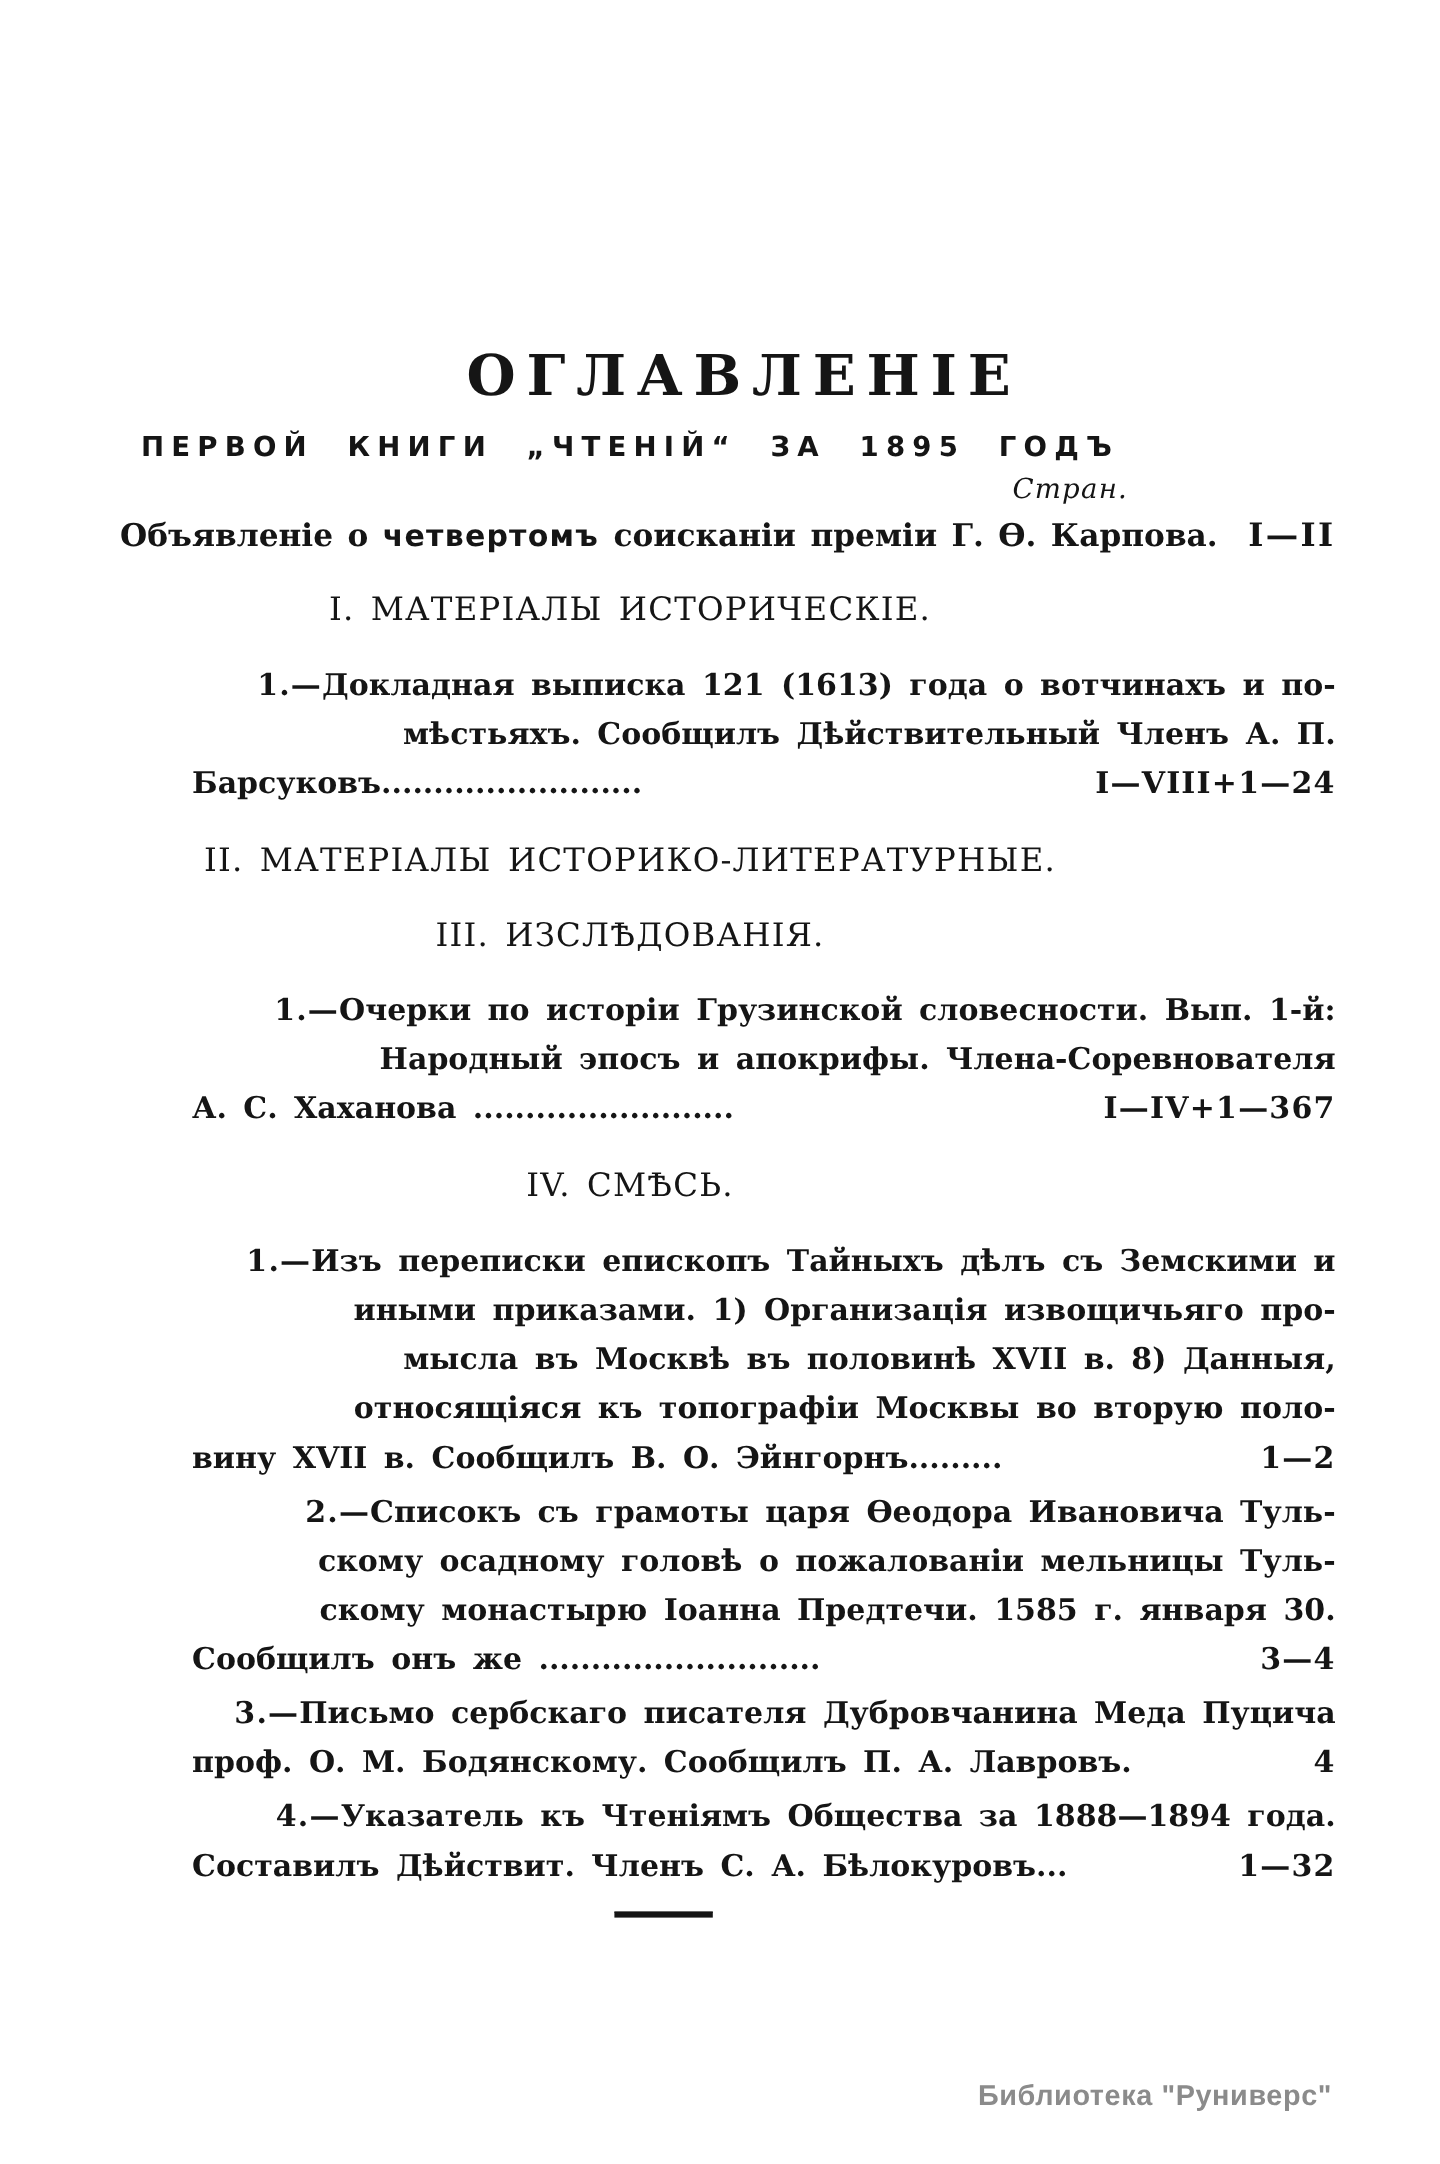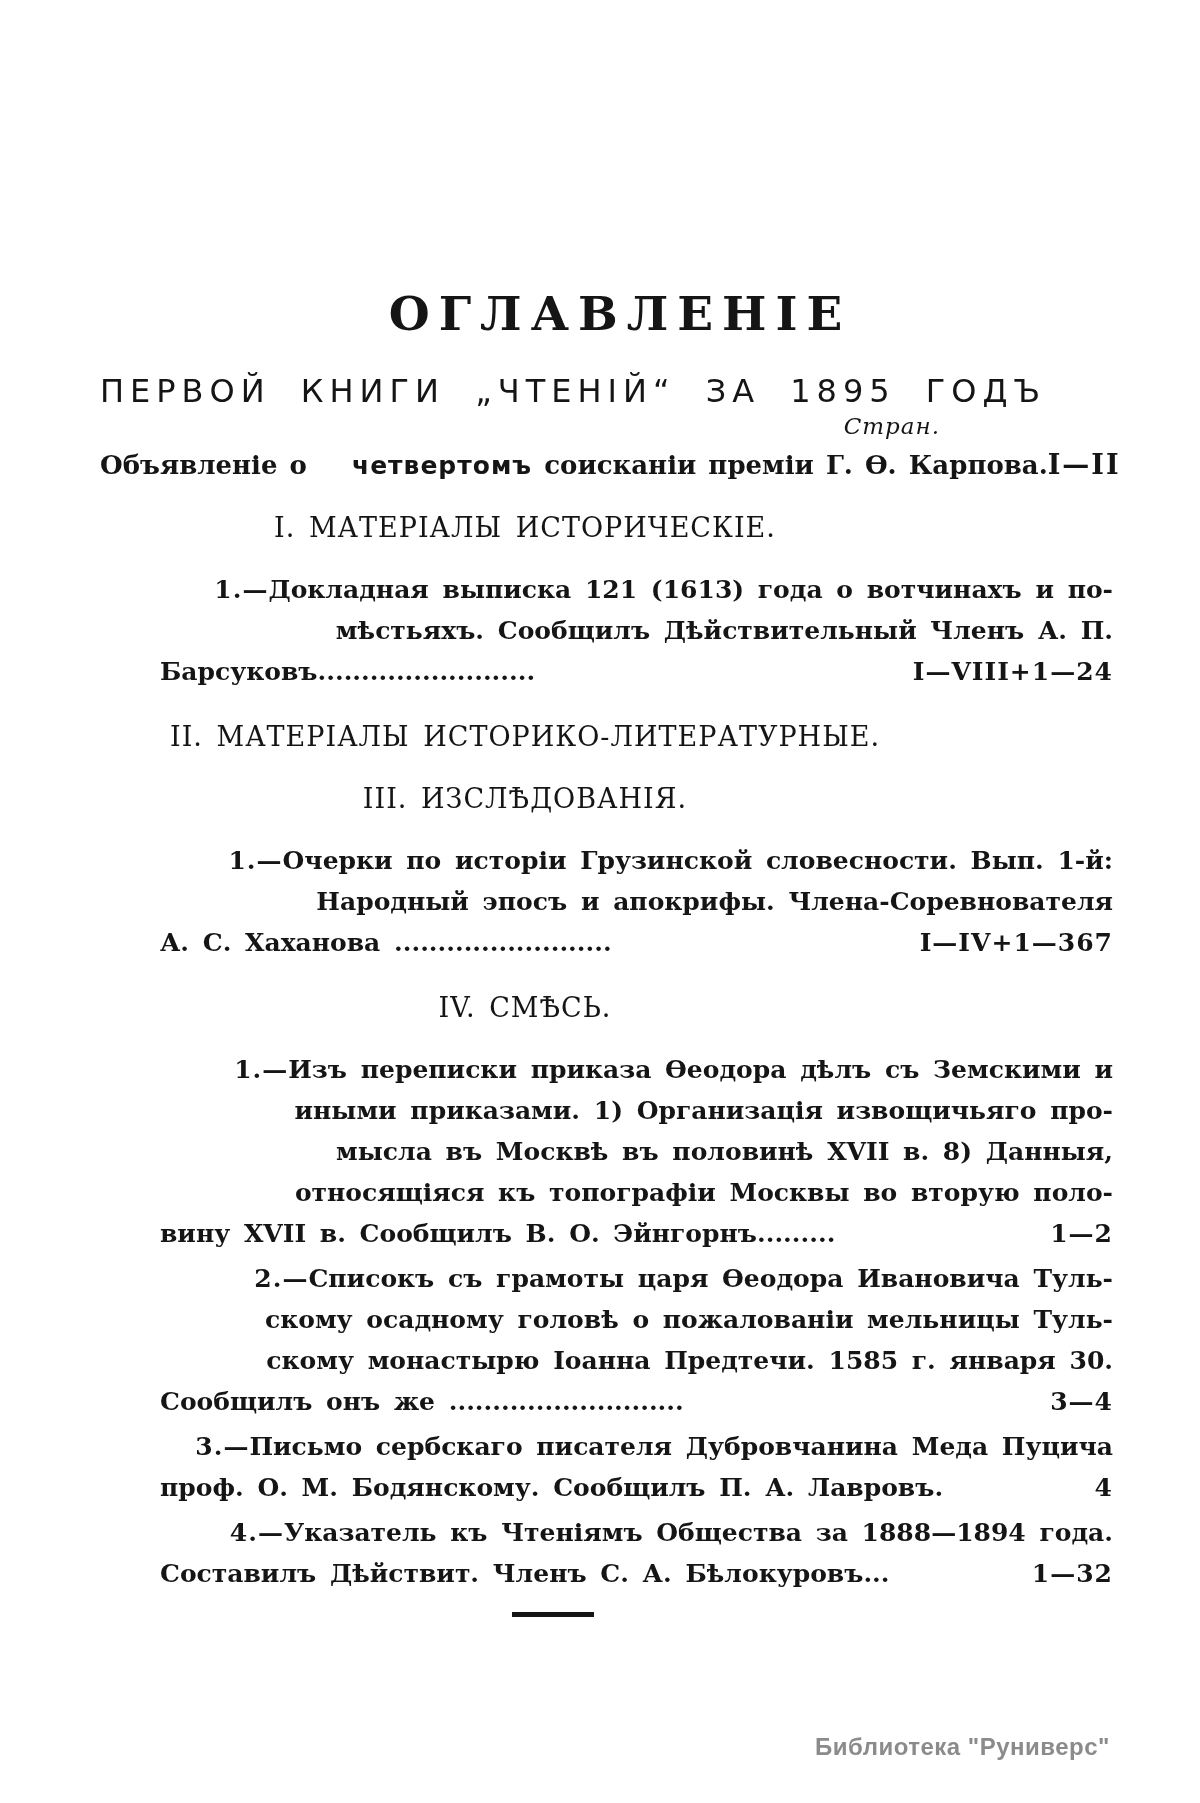--- a/index.html
+++ b/index.html
@@ -20,25 +20,25 @@
   .toc-title {
     width: 1040px;
     text-align: center;
     font-size: 47px;
     line-height: 44px;
     font-weight: bold;
     letter-spacing: 9px;
     white-space: nowrap;
   }
   .toc-subtitle {
-    margin-top: 40px;
+    margin-top: 22px;
     font-family: "DejaVu Sans", sans-serif;
-    font-size: 32px;
+    font-size: 23px;
     line-height: 30px;
-    font-weight: normal;
+    font-weight: bold;
     letter-spacing: 6px;
     word-spacing: 14px;
     white-space: nowrap;
   }
   .stran-row {
     margin-top: 8px;
     width: 1040px;
     text-align: right;
     padding-right: 0;
     box-sizing: border-box;
@@ -59,21 +59,20 @@
     font-size: 26px;
     line-height: 34px;
     font-weight: bold;
     white-space: nowrap;
     word-spacing: 3px;
   }
   .announce-emph {
     font-family: "DejaVu Sans", sans-serif;
     font-size: 25px;
     letter-spacing: 1px;
-    margin-left: 33px;
   }
   .announce-pages { font-size: 27px; letter-spacing: 2px; }
 
   .sec-heading {
     margin-top: 28px;
     font-size: 27px;
     line-height: 34px;
     letter-spacing: 1px;
     word-spacing: 4px;
     white-space: nowrap;
@@ -156,21 +155,21 @@
     <div class="eline">Народный эпосъ и апокрифы. Члена-Соревнователя</div>
     <div class="eline last">
       <span>А. С. Хаханова .........................</span>
       <span class="pages">I—IV+1—367</span>
     </div>
   </div>
 
   <div class="sec-heading text-col-center">IV. СМѢСЬ.</div>
 
   <div class="entry">
-    <div class="eline first"><span class="enum">1.—</span><span>Изъ переписки приказа Ѳеодора дѣлъ съ Земскими и</span></div>
+    <div class="eline first"><span class="enum">1.—</span><span>Изъ переписки епископъ Тайныхъ дѣлъ съ Земскими и</span></div>
     <div class="eline">иными приказами. 1) Организація извощичьяго про-</div>
     <div class="eline">мысла въ Москвѣ въ половинѣ XVII в. 8) Данныя,</div>
     <div class="eline">относящіяся къ топографіи Москвы во вторую поло-</div>
     <div class="eline last">
       <span>вину XVII в. Сообщилъ В. О. Эйнгорнъ.........</span>
       <span class="pages">1—2</span>
     </div>
   </div>
 
   <div class="entry">

